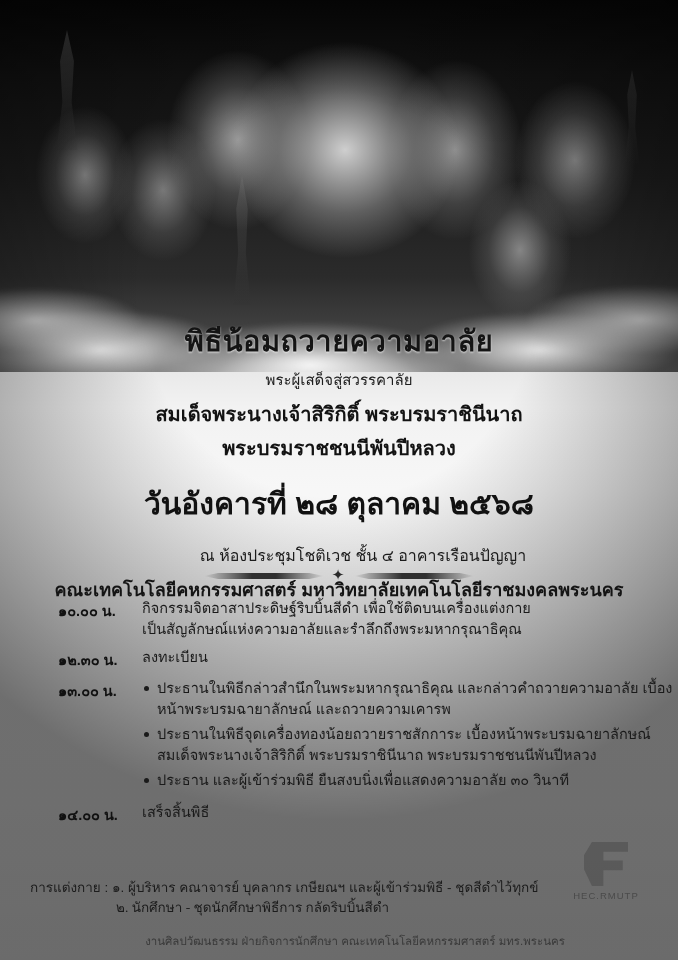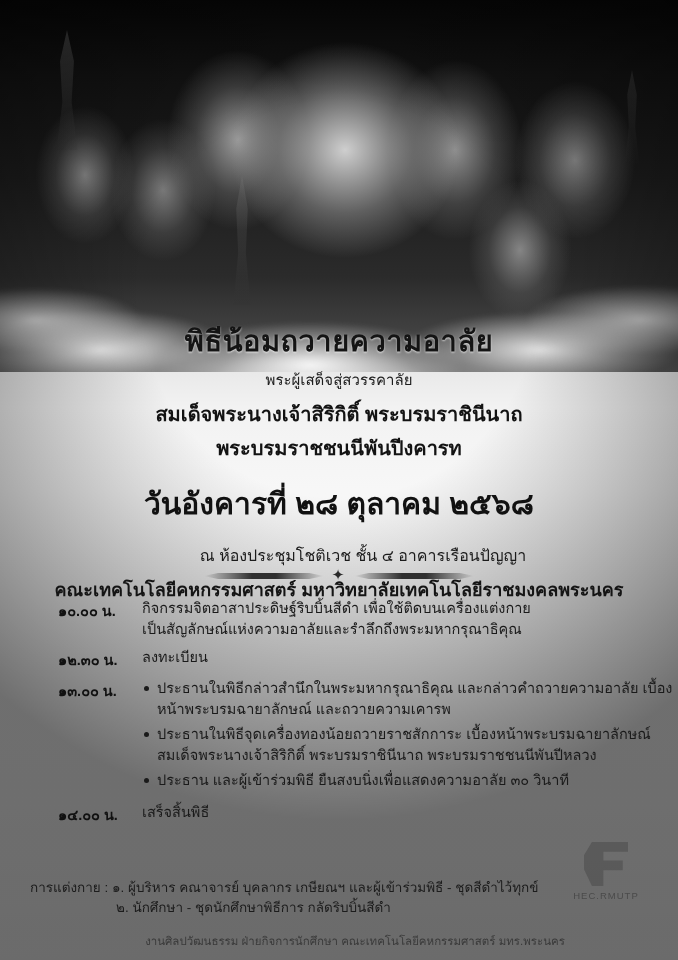--- a/index.html
+++ b/index.html
@@ -128,21 +128,21 @@
   .bullets li::before {
     content: "";
     position: absolute; left: 2px; top: 8px;
     width: 5px; height: 5px; border-radius: 50%; background: #1a1a1a;
   }
 
   .dresscode {
     position: absolute; top: 878px; left: 30px; width: 520px;
     font-size: 13.5px; color: #1c1c1c; line-height: 1.5;
   }
-  .dresscode .l2 { margin-left: 86px; display: block; }
+  .dresscode .l2 { margin-left: 86px; display: block; font-family: Liberation Serif, serif; }
 
   .footer {
     position: absolute; bottom: 10px; left: 16px; width: 678px;
     text-align: center; font-size: 11.5px; color: #3a3a3a;
   }
 
   
   .logo {
     position: absolute; right: 24px; top: 842px; width: 96px; text-align: center;
   }
@@ -166,21 +166,21 @@
   <div class="clouds"></div>
   <div class="lower-fill"></div>
   <div class="vignette"></div>
 
   <div class="content">
 
     <div class="headline">
       <div class="h-main">พิธีน้อมถวายความอาลัย</div>
       <div class="h-sub">พระผู้เสด็จสู่สวรรคาลัย</div>
       <div class="h-name">สมเด็จพระนางเจ้าสิริกิติ์ พระบรมราชินีนาถ</div>
-      <div class="h-name2">พระบรมราชชนนีพันปีงคารท</div>
+      <div class="h-name2">พระบรมราชชนนีพันปีหลวง</div>
       <div class="h-date">วันอังคารที่ ๒๘ ตุลาคม ๒๕๖๘</div>
       <div class="h-place">ณ ห้องประชุมโชติเวช ชั้น ๔ อาคารเรือนปัญญา</div>
       <div class="h-org">คณะเทคโนโลยีคหกรรมศาสตร์ มหาวิทยาลัยเทคโนโลยีราชมงคลพระนคร</div>
     </div>
 
     <div class="divider">
       <span class="bar"></span><span>✦</span><span class="bar"></span>
     </div>
 
     <div class="schedule">

